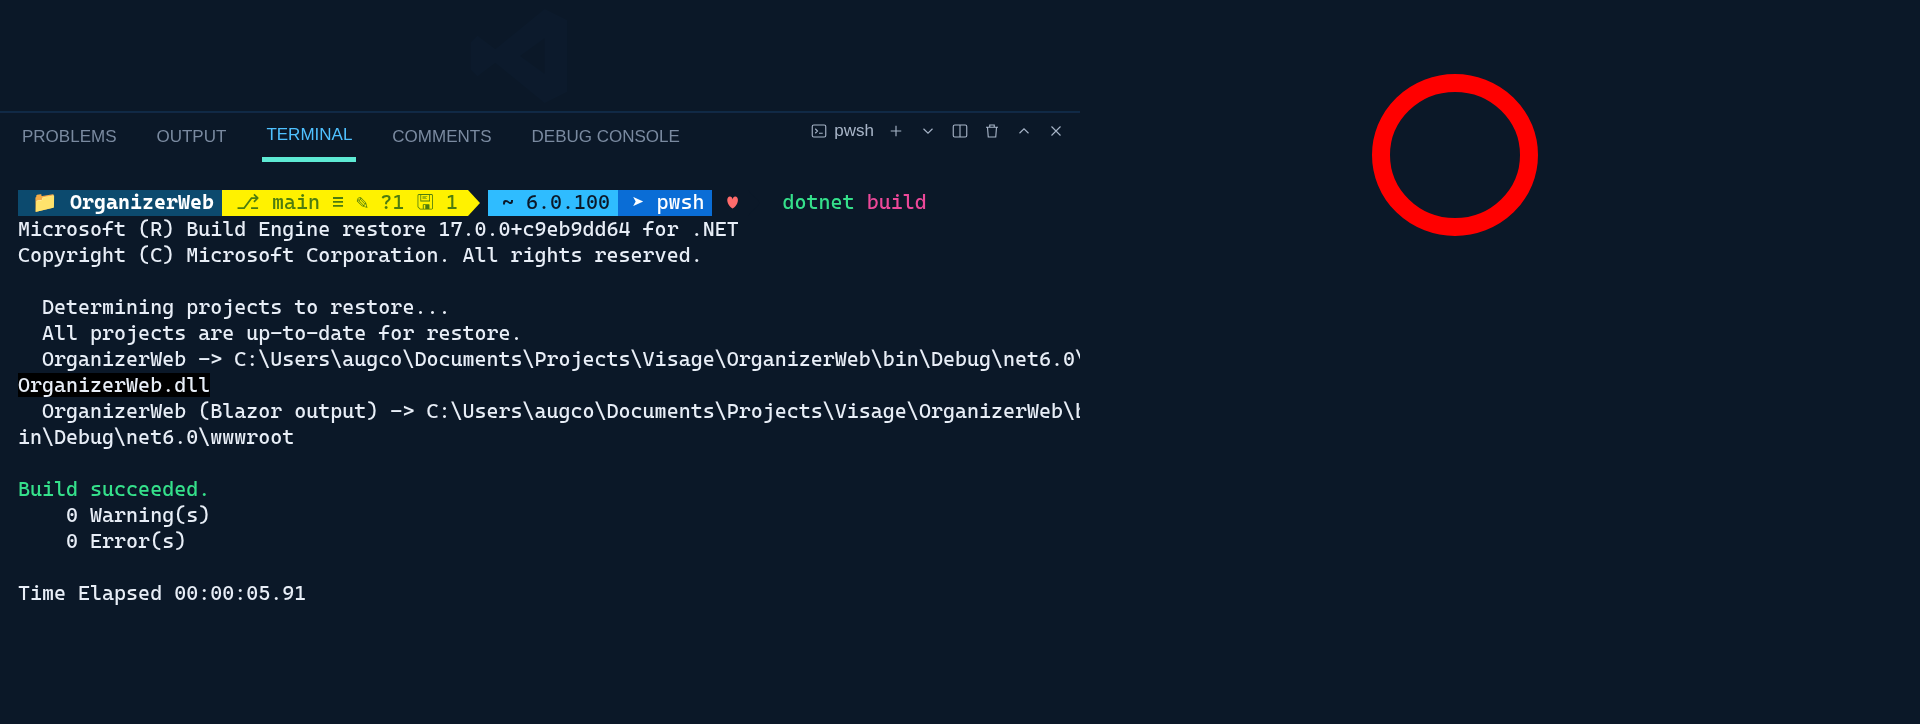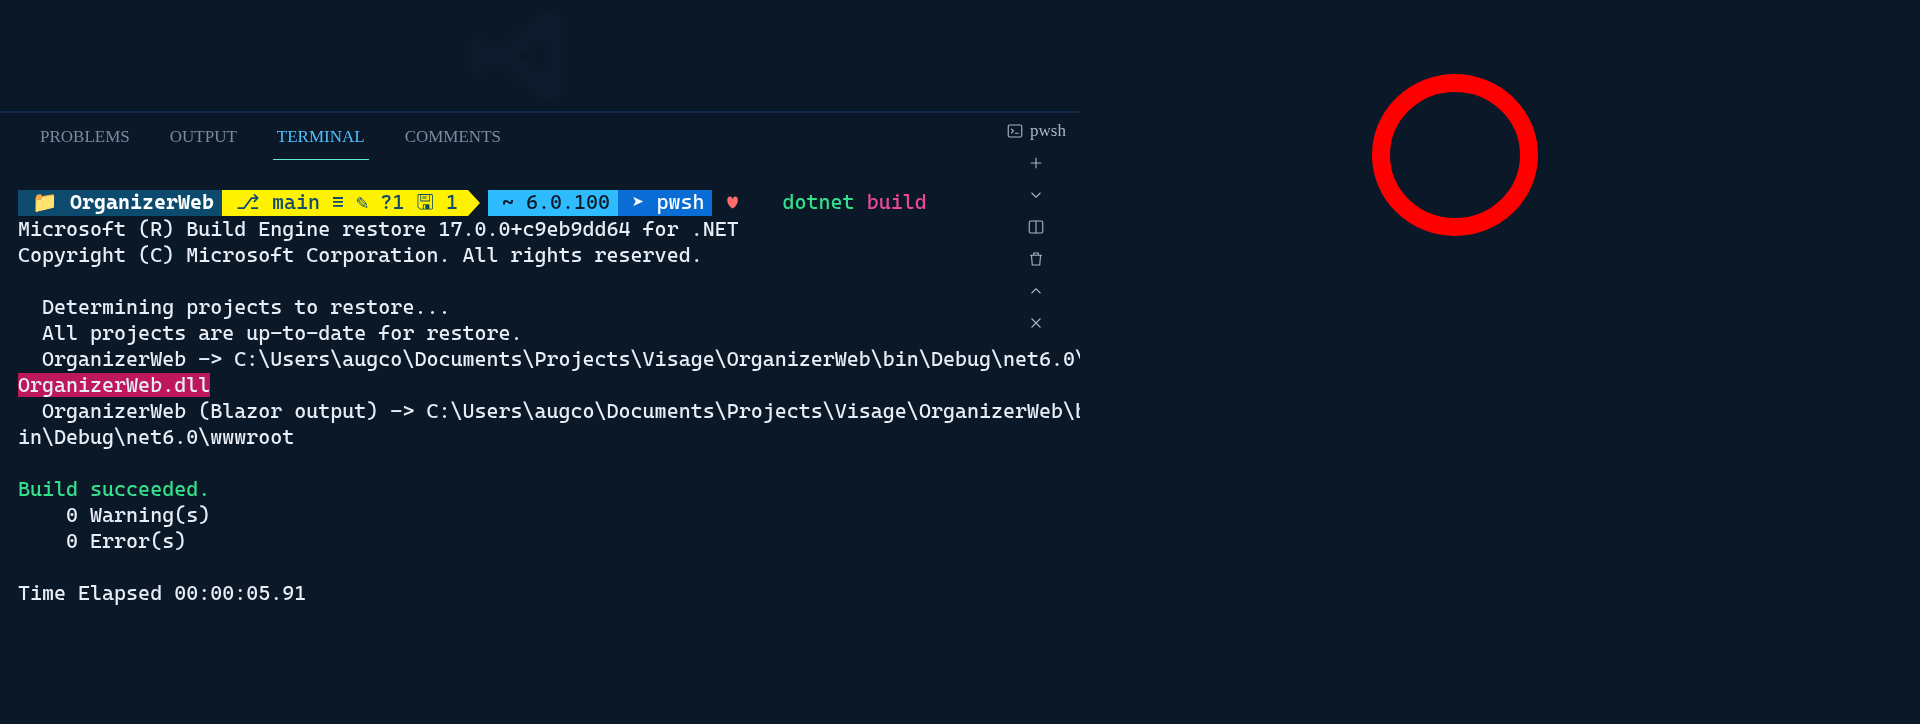--- a/index.html
+++ b/index.html
@@ -6,40 +6,40 @@
   html, body { width: 1920px; height: 724px; overflow: hidden; font-family: "Segoe UI", Arial, sans-serif; background:#0b1828; color:#c8d3e4; }
   body { display:flex; }
 
   
   .left-pane { width:1080px; height:100%; display:flex; flex-direction:column; background:#0b1828; }
   .editor-area { flex:0 0 112px; position:relative; border-bottom:1px solid #0f2a46; background:#0b1828; }
   .vscode-watermark { position:absolute; left:460px; top:0; opacity:.15; }
   .vscode-watermark svg { width:120px; height:112px; }
 
   
-  .panel-tabs { display:flex; align-items:center; height:48px; padding-left:36px; gap:32px; font-size:17px; color:#7a8aa0; position:relative;font-family:Liberation Serif, serif; }
+  .panel-tabs { display:flex; align-items:center; height:48px; padding-left:18px; gap:32px; font-size:17px; color:#7a8aa0; position:relative; }
   .panel-tabs .tab { cursor:pointer; padding:12px 4px; }
-  .panel-tabs .tab.active { color:#4fc1ff; border-bottom:1px solid #5eead4; }
-  .panel-actions { position:absolute; right:14px; top:8px; display:flex; align-items:center; gap:12px; color:#a8b5c8;flex-direction:column; }
+  .panel-tabs .tab.active { color:#4fc1ff; border-bottom:5px solid #5eead4; }
+  .panel-actions { position:absolute; right:14px; top:8px; display:flex; gap:12px; color:#a8b5c8; }
   .panel-actions .pwsh-box { display:flex; align-items:center; gap:6px; font-size:17px; }
   .panel-actions .icon { width:20px; height:20px; display:flex; align-items:center; justify-content:center; cursor:pointer; }
   .panel-actions svg { width:18px; height:18px; stroke:#a8b5c8; fill:none; stroke-width:1.5; }
 
   
   .terminal { flex:1; padding:2px 18px 0 18px; font-family: "Cascadia Mono","Fira Mono","Consolas",monospace; font-size:20.5px; line-height:26px; white-space:pre; color:#e8eef7; overflow:hidden; }
   .seg { padding:1px 10px 1px 14px; position:relative; display:inline-block; height:26px; line-height:23px; margin-right:-2px; }
   .seg::after{ content:""; position:absolute; right:-12px; top:0; border-top:13px solid transparent; border-bottom:13px solid transparent; border-left:12px solid currentColor; }
   .seg-pink   { background:#0c4a6e; color:#ff1d8e; } .seg-pink span{color:#fff;}
-  .seg-yellow { background:#fff200; color:#fff200;} .seg-yellow span{color:#0c4a6e;margin-top:20px;}
+  .seg-yellow { background:#fff200; color:#fff200;} .seg-yellow span{color:#4d7c0f;margin-top:20px;}
   .seg-cyan   { background:#2fbcff; color:#2fbcff;margin-left:22px;} .seg-cyan span{color:#0b1828;}
   .seg-blue   { background:#0a6dd6; color:#0a6dd6;text-align:center;} .seg-blue span{color:#fff;}
   .seg-dark   { background:#0b1828; color:#0b1828;} .seg-dark span{color:#ff6b6b;}
   .term-cmd   { color:#35e08b; }
   .term-arg   { color:#ec4899; }
-  .hl         { background:#be185d; }
+  .hl         { background:#000000; }
   .ok         { color:#35e08b; }
 
   
   .red-circle { position:absolute; pointer-events:none; }
   .red-circle svg { width:170px; height:170px; }
   .red-circle-pos { left:1370px; top:70px; }
 
   
   .root { position:relative; width:1920px; height:724px; }
   .root > .left-pane, .root > .scm, .root > .activity { position:relative; }
@@ -65,20 +65,21 @@
     </div>
   </div>
 
   <div class="tab-divider"></div>
 
   <div class="panel-tabs">
     <span class="tab">PROBLEMS</span>
     <span class="tab">OUTPUT</span>
     <span class="tab active">TERMINAL</span>
     <span class="tab">COMMENTS</span>
+    <span class="tab">DEBUG CONSOLE</span>
 
     <div class="panel-actions">
       <div class="pwsh-box">
         <svg viewBox="0 0 24 24">
               <rect x="3" y="4" width="18" height="16" rx="2"></rect>
               <path d="M7 9l3 3-3 3M12 15h5"></path>
             </svg>
         <span>pwsh</span>
       </div>
       <div class="icon">

